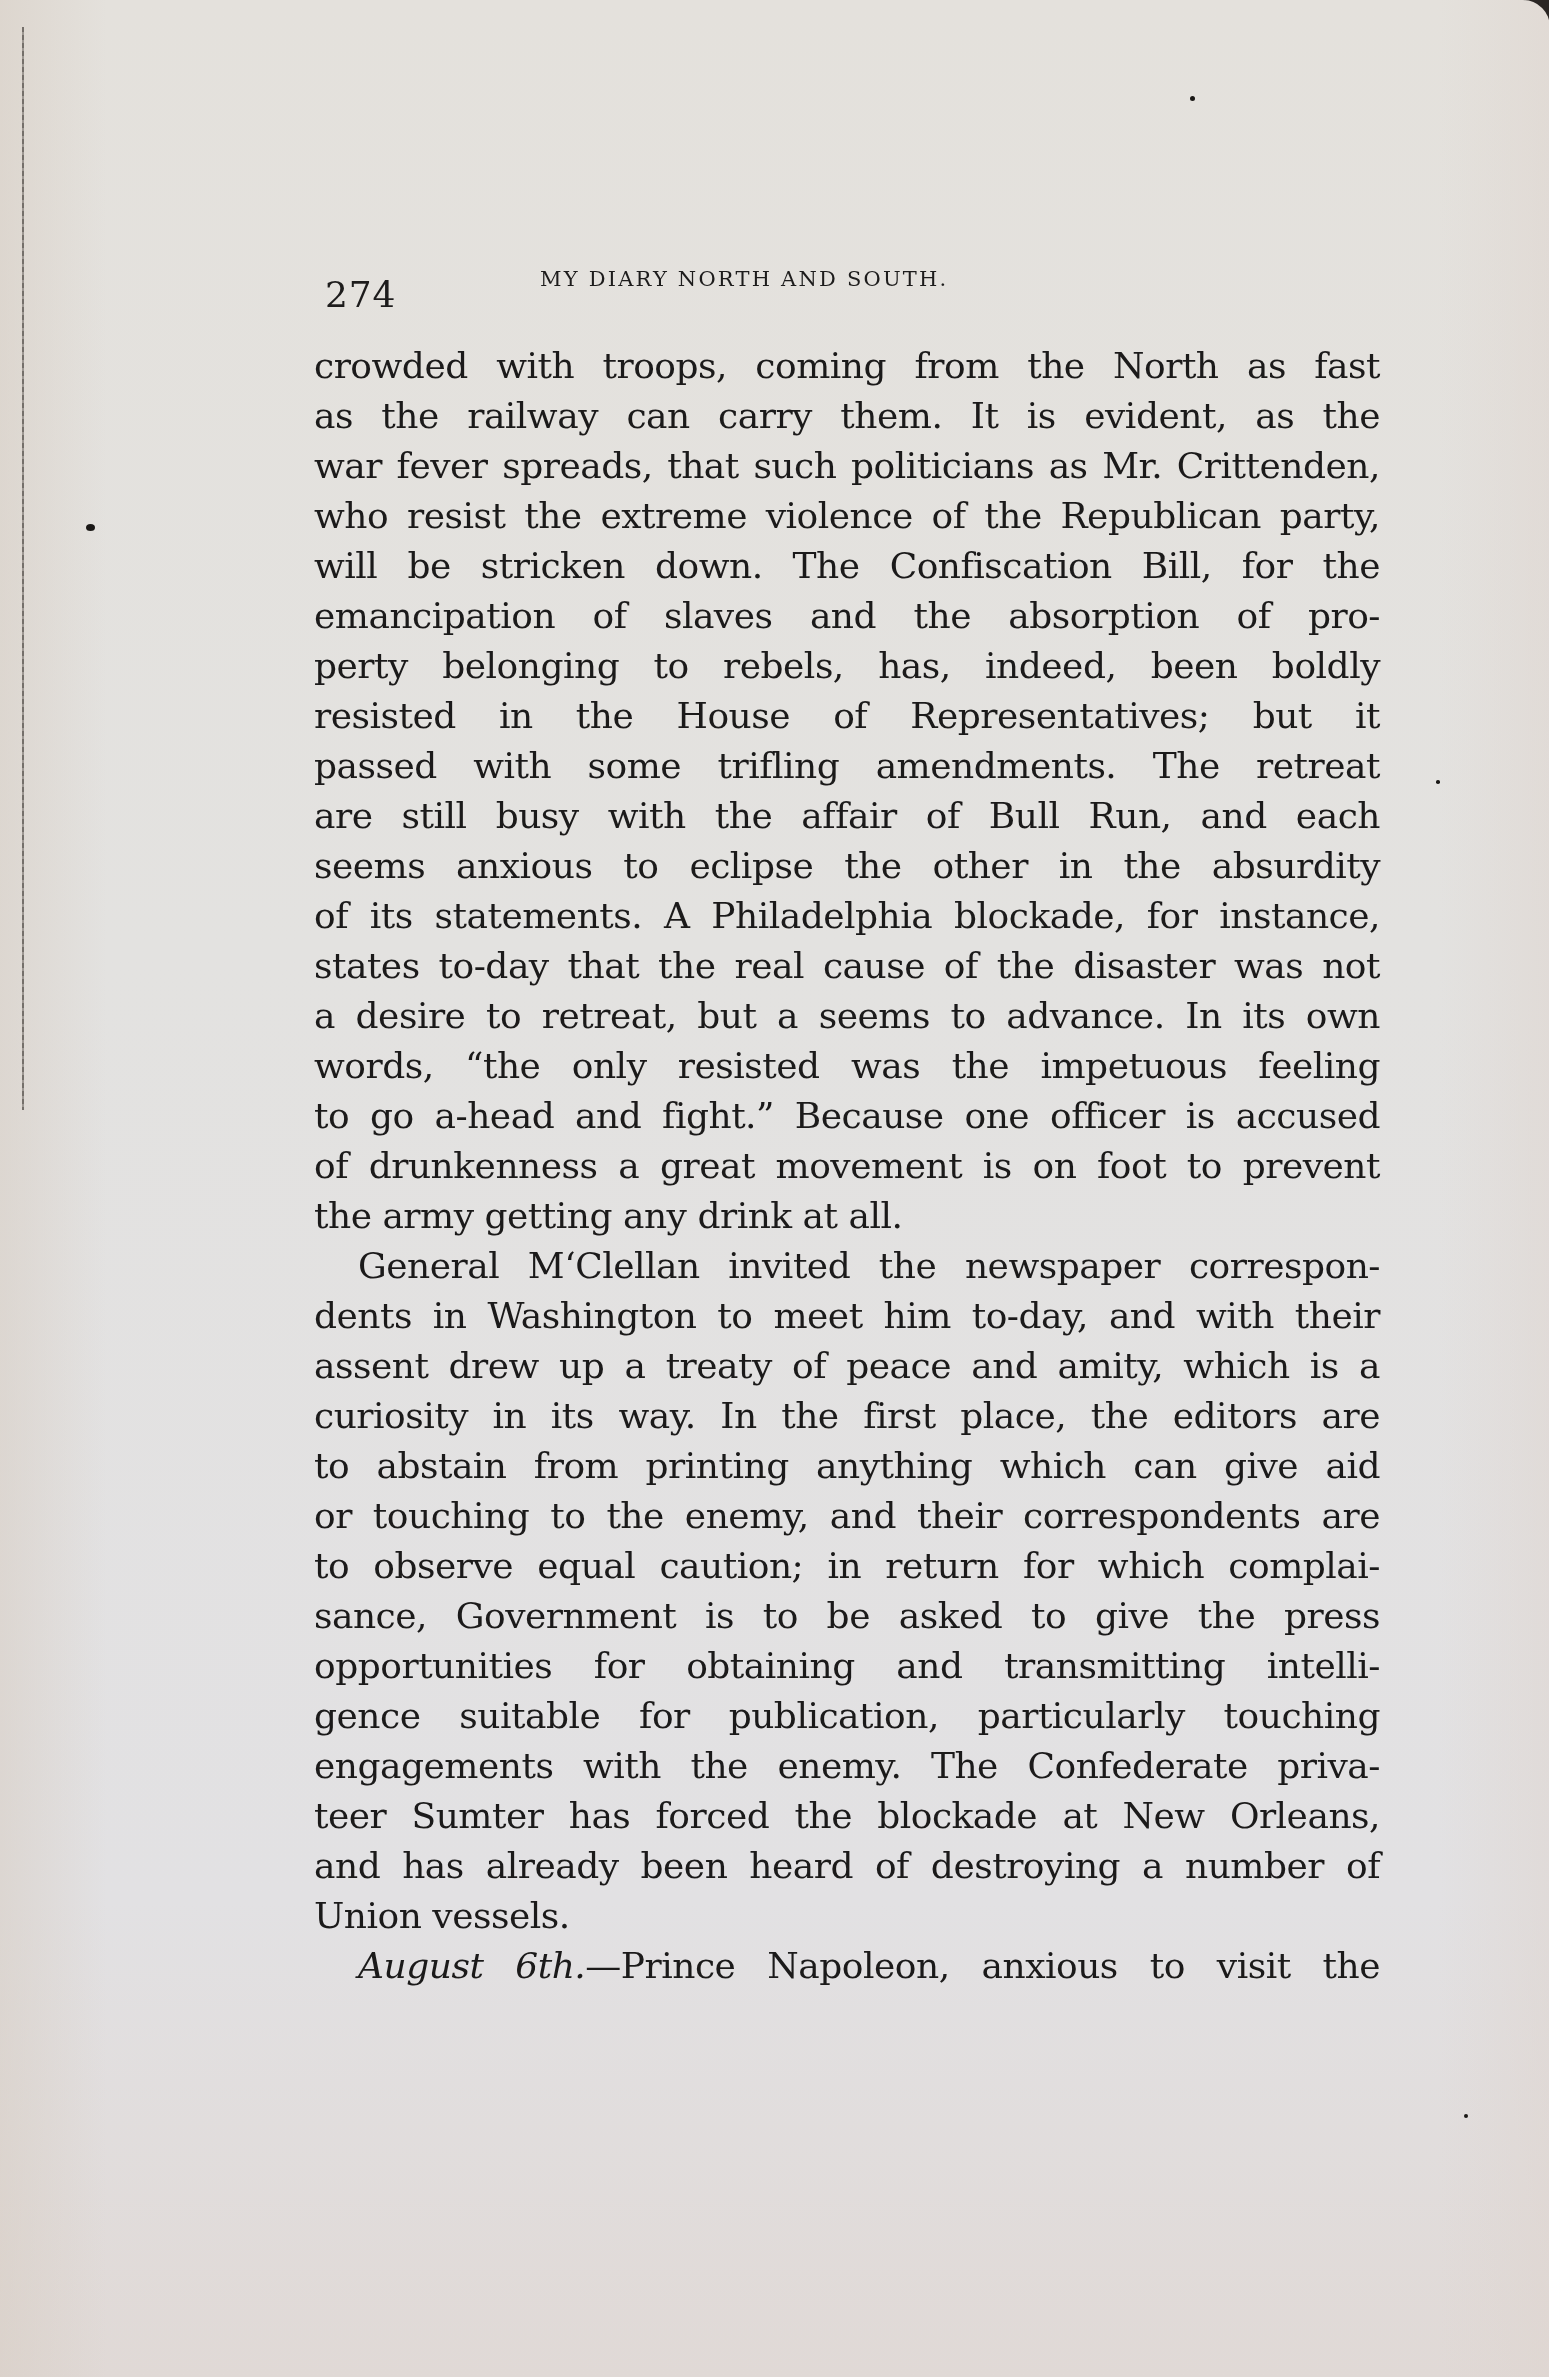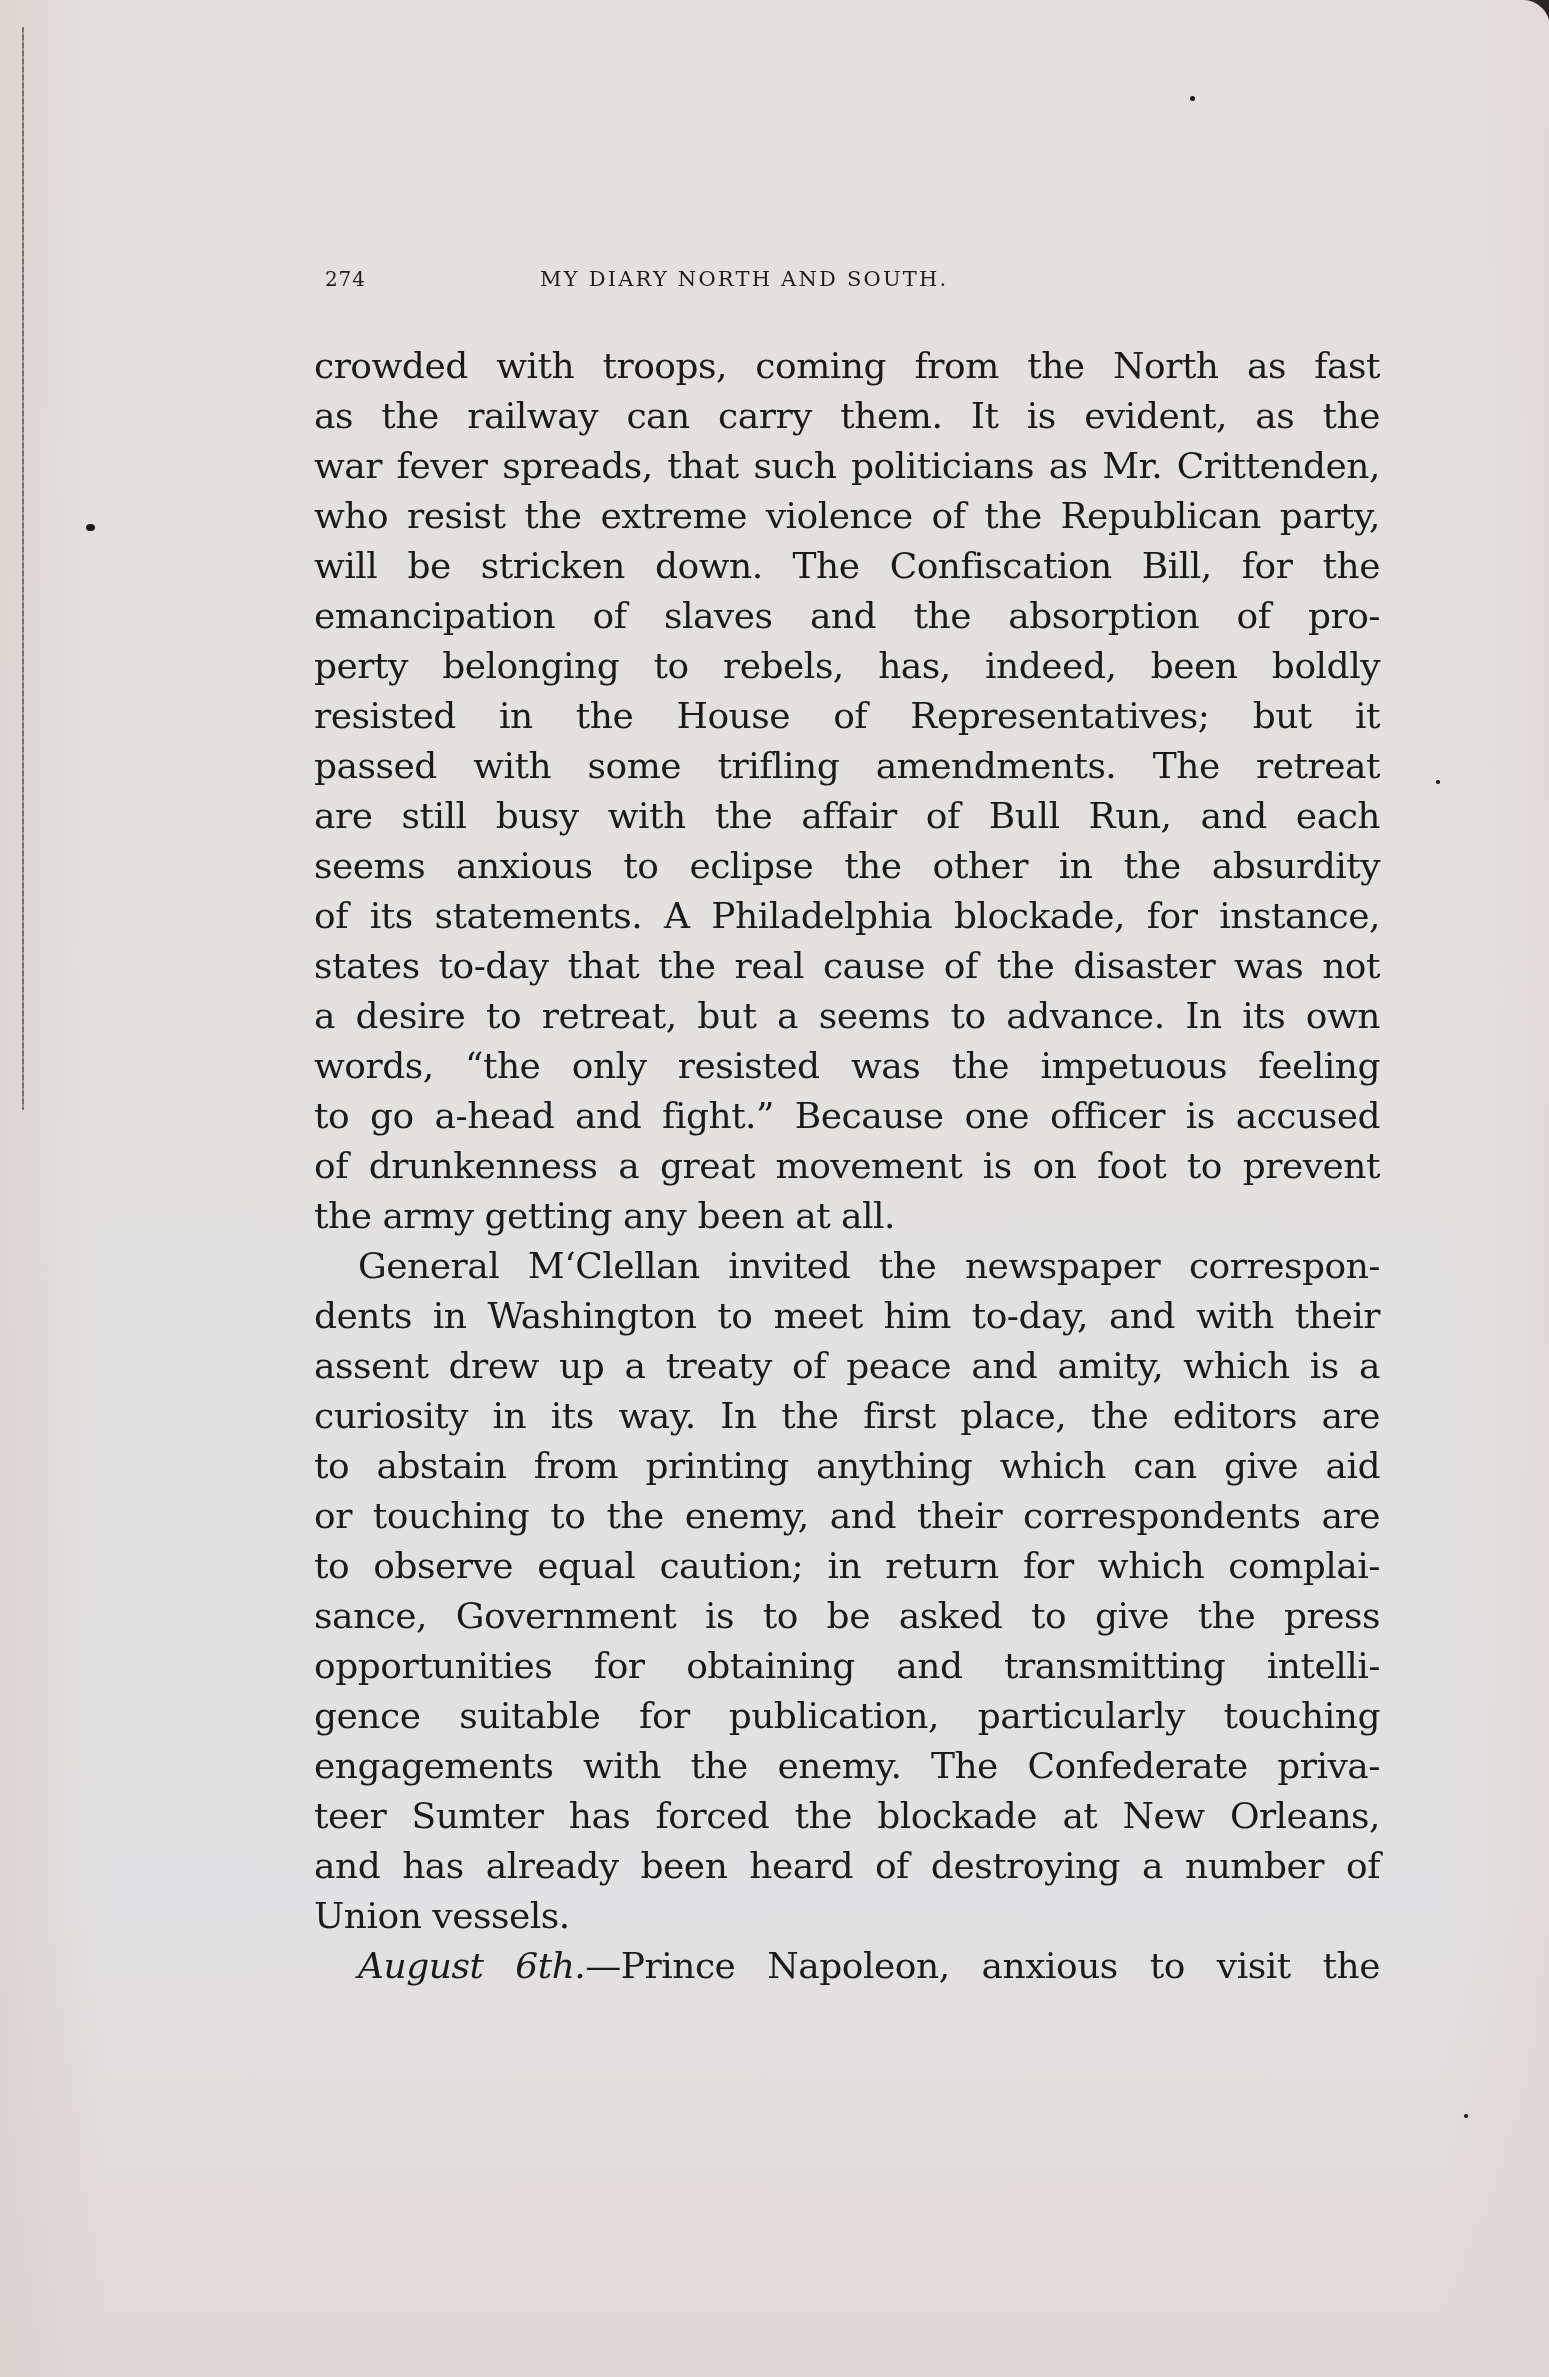--- a/index.html
+++ b/index.html
@@ -43,22 +43,22 @@
       left: 325px;
       top: 263px;
       width: 835px;
       height: 44px;
       font-family: "DejaVu Serif", serif;
       color: #1d1c1c;
     }
     .page-number {
       position: absolute;
       left: 0;
-      top: 4px;
-      font-size: 20px;
+      top: 11px;
+      font-size: 36px;
       letter-spacing: 0.9px;
     }
     .page-title {
       position: absolute;
       left: 215px;
       top: 3.6px;
       font-size: 21px;
       letter-spacing: 2.2px;
       white-space: nowrap;
     }
@@ -118,21 +118,21 @@
     <span class="line">resisted in the House of Representatives; but it</span>
     <span class="line">passed with some trifling amendments.  The retreat</span>
     <span class="line">are still busy with the affair of Bull Run, and each</span>
     <span class="line">seems anxious to eclipse the other in the absurdity</span>
     <span class="line">of its statements.  A Philadelphia blockade, for instance,</span>
     <span class="line">states to-day that the real cause of the disaster was not</span>
     <span class="line">a desire to retreat, but a seems to advance.  In its own</span>
     <span class="line">words, “the only resisted was the impetuous feeling</span>
     <span class="line">to go a-head and fight.”  Because one officer is accused</span>
     <span class="line">of drunkenness a great movement is on foot to prevent</span>
-    <span class="line last">the army getting any been at all.</span>
+    <span class="line last">the army getting any drink at all.</span>
 
     <span class="line indent">General M‘Clellan invited the newspaper correspon-</span>
     <span class="line">dents in Washington to meet him to-day, and with their</span>
     <span class="line">assent drew up a treaty of peace and amity, which is a</span>
     <span class="line">curiosity in its way.  In the first place, the editors are</span>
     <span class="line">to abstain from printing anything which can give aid</span>
     <span class="line">or touching to the enemy, and their correspondents are</span>
     <span class="line">to observe equal caution; in return for which complai-</span>
     <span class="line">sance, Government is to be asked to give the press</span>
     <span class="line">opportunities for obtaining and transmitting intelli-</span>

